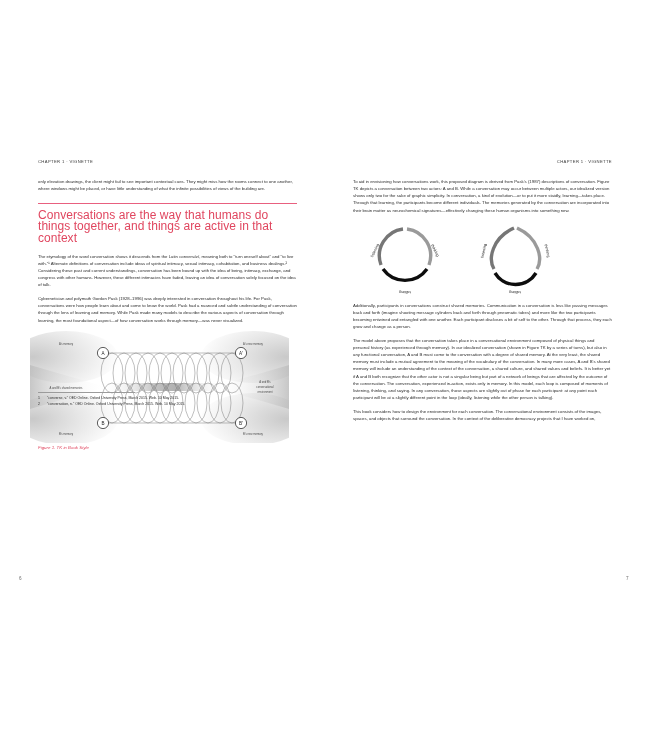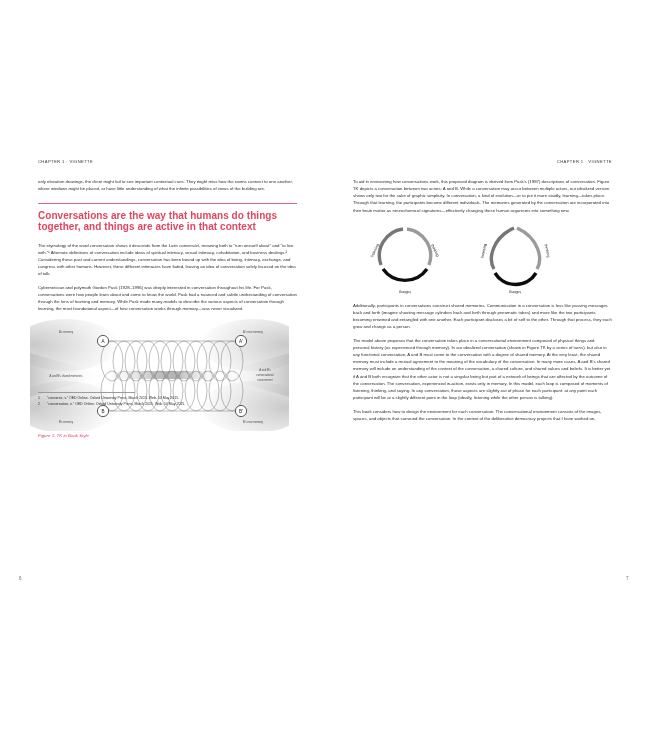--- a/index.html
+++ b/index.html
@@ -55,23 +55,23 @@
   }
 
   .rule {
     height: 0.8px;
     background: #e8607f;
     margin: 11px 0 6px 0;
     width: 100%;
   }
   h2.section-head {
     color: #e0465f;
-    font-size: 10px;
+    font-size: 12px;
     line-height: 11.2px;
-    font-weight: 700;
+    font-weight: 400;
     margin: 0 0 9px 0;
     letter-spacing: 0.05px;
   }
 
   
   .figure-left {
     position: relative;
     width: 259px;
     height: 112px;
     margin: 6px 0 2px -8px;

